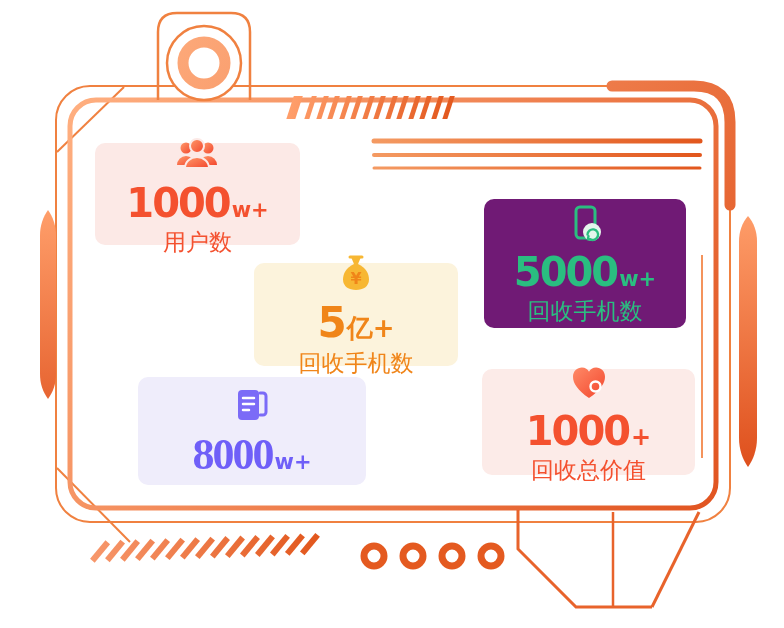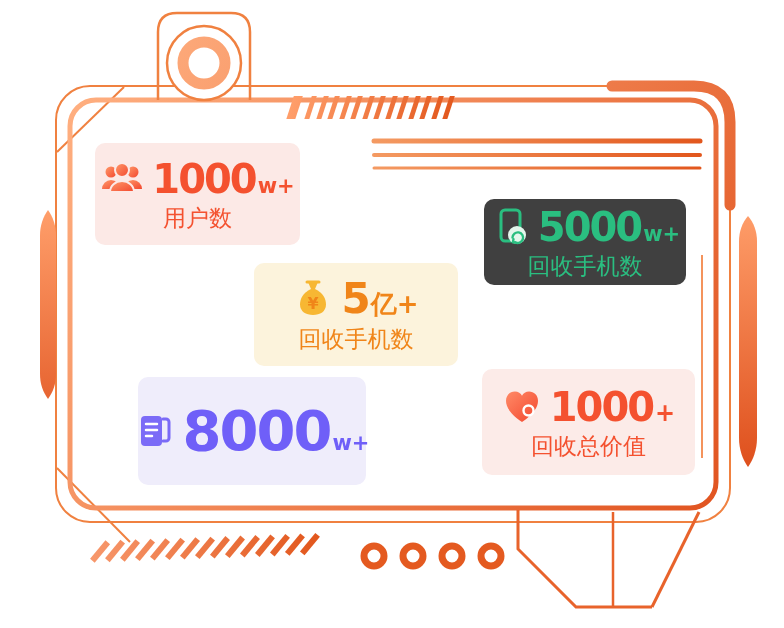--- a/index.html
+++ b/index.html
@@ -1,34 +1,34 @@
 <!DOCTYPE html>
 <html><head>
 <meta charset="utf-8">
 <style>
   html,body{margin:0;padding:0;background:#ffffff;}
   .stage{position:relative;width:784px;height:628px;background:#ffffff;
          font-family:"DejaVu Sans","Liberation Sans",sans-serif;overflow:hidden;}
   .deco{position:absolute;left:0;top:0;}
   .card{position:absolute;border-radius:10px;display:flex;flex-direction:column;
         align-items:center;justify-content:center;gap:5px;}
-  .row{display:flex;align-items:center;gap:8px;}
+  .row{display:flex;align-items:center;gap:8px;flex-direction:column;}
   .icon{display:flex;}
   .icon svg{display:block;}
   .val{display:flex;align-items:baseline;gap:2px;}
   .num{font-weight:bold;font-size:40px;line-height:1;letter-spacing:-2px;}
   .suffix{font-weight:bold;font-size:21px;line-height:1;}
   .label{font-size:23px;line-height:1;margin-top:3px;}
   .c0{left:95px;top:143px;width:205px;height:102px;background:#FCE9E6;color:#F4512F;}
-  .c1{left:484px;top:199px;width:202px;height:86px;background:#404040;color:#2ABE80;}
+  .c1{left:484px;top:199px;width:202px;height:129px;background:#701a75;color:#2ABE80;}
   .c2{left:254px;top:263px;width:204px;height:103px;background:#FCF3DC;color:#F08519;}
   .c2 .num{font-size:42px;}
   .c2 .suffix{font-size:26px;}
   .c3{left:138px;top:377px;width:228px;height:108px;background:#EFEDFB;color:#6F5FF8;}
-  .c3 .num{font-size:56px;}
+  .c3 .num{font-size:44px;font-family:Liberation Serif, serif;}
   .c4{left:482px;top:369px;width:213px;height:106px;background:#FCEBE8;color:#F4512F;}
   .c4 .suffix{font-size:24px;}
 </style>
 </head>
 <body>
 
 <div class="stage">
 
   <svg class="deco" width="784" height="628" viewBox="0 0 784 628">
     <defs>

